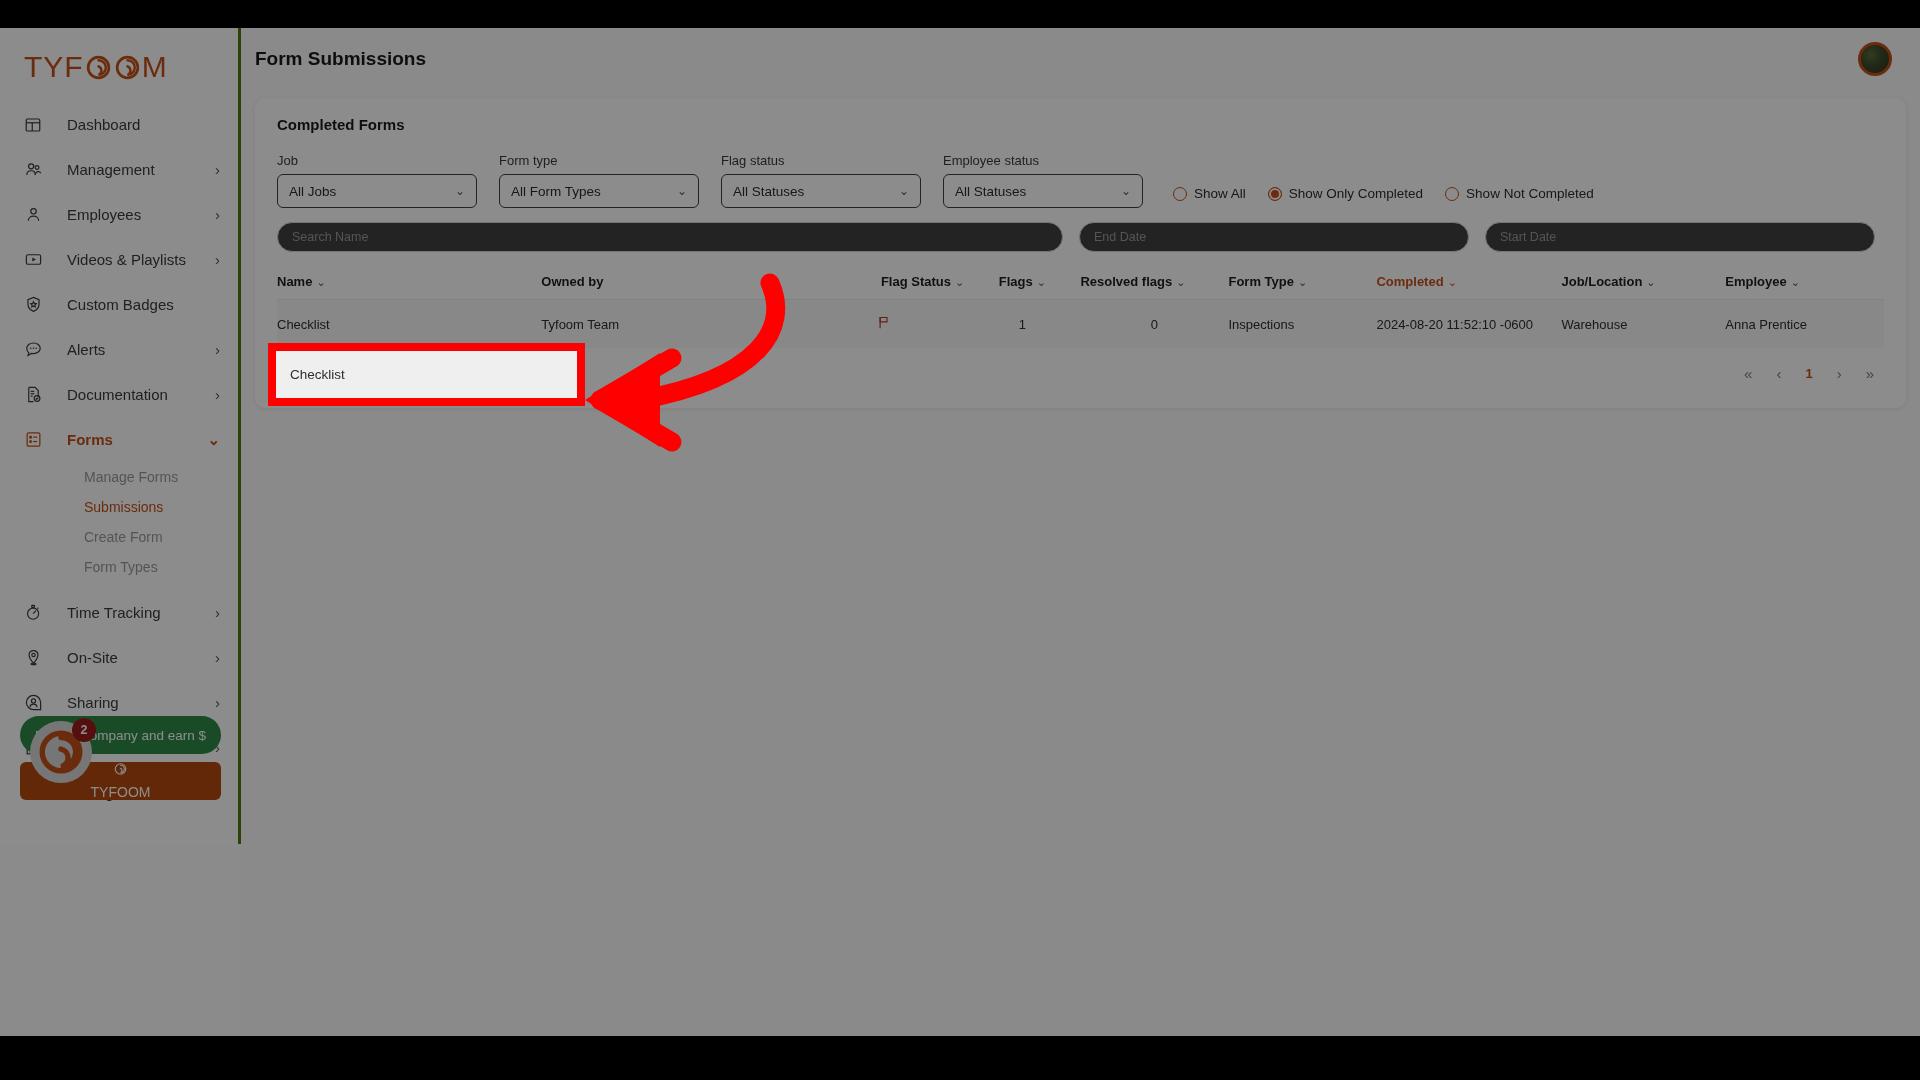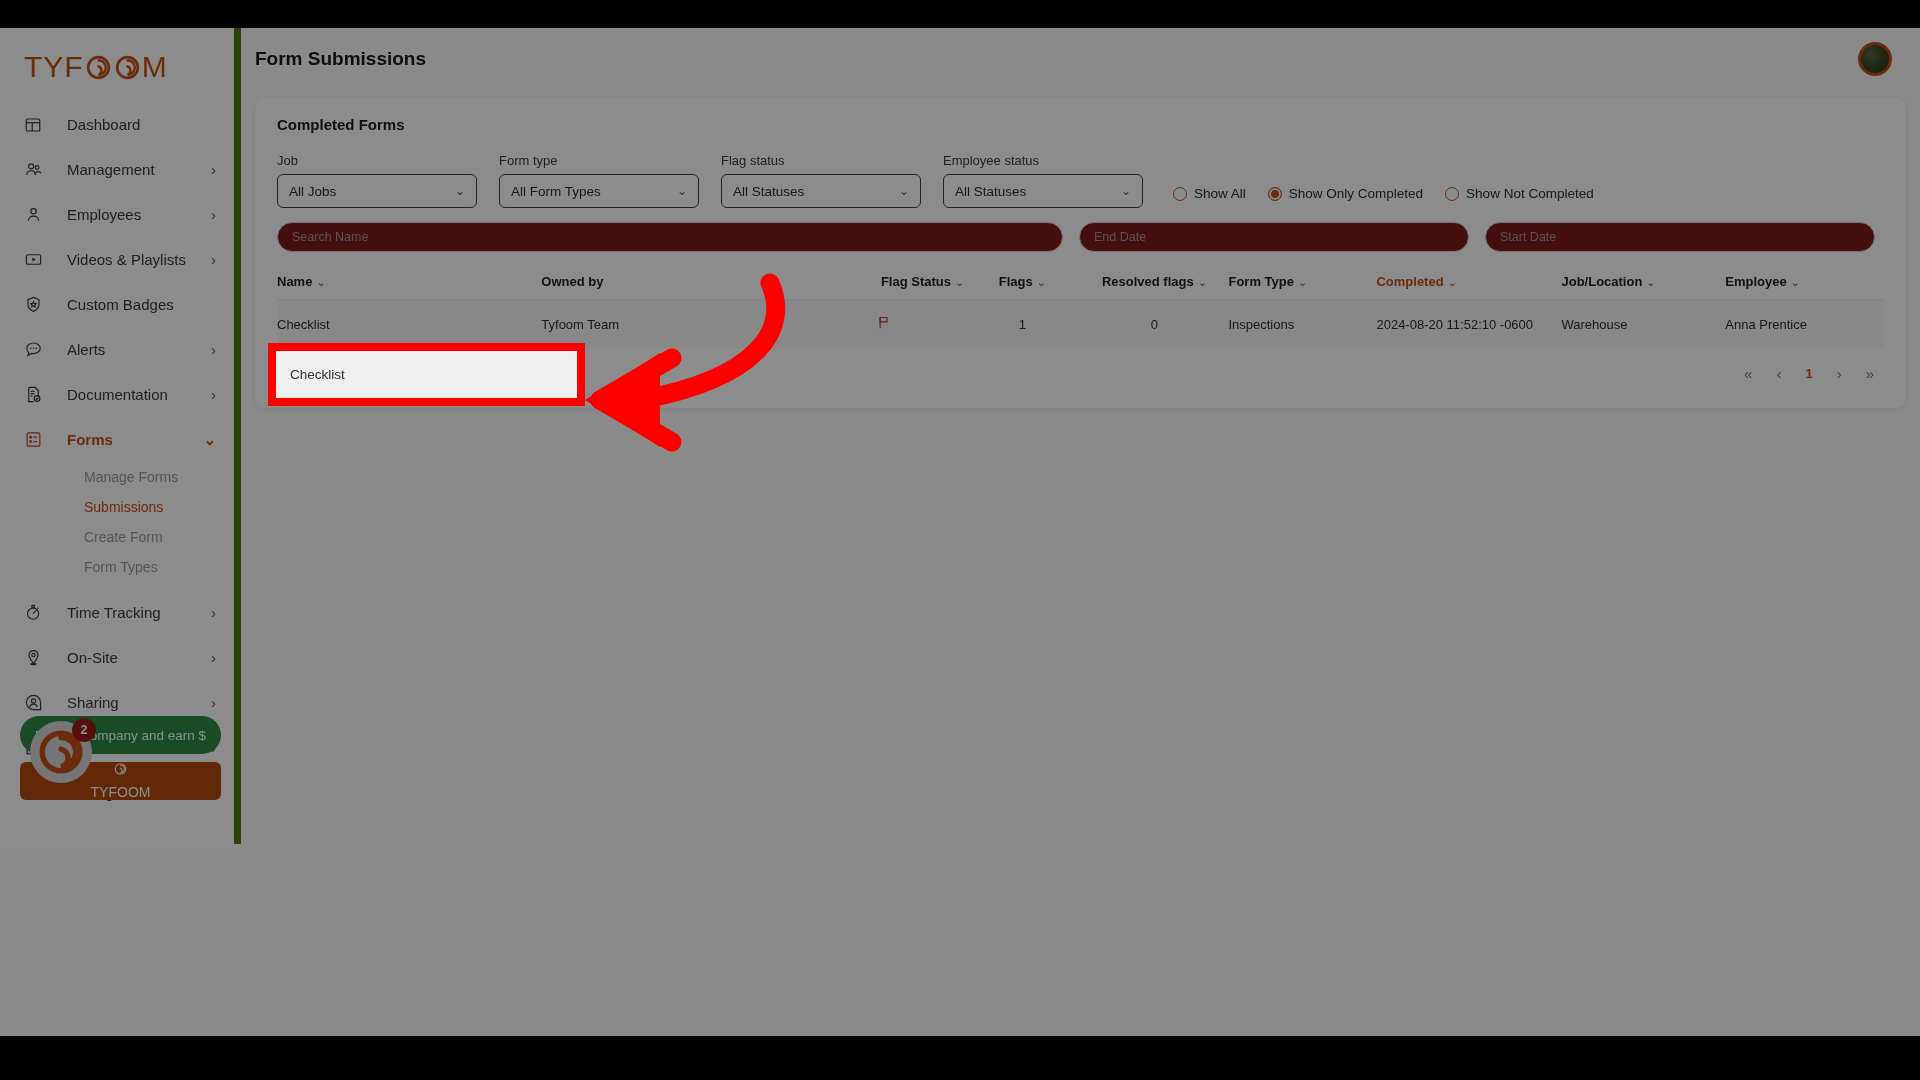--- a/index.html
+++ b/index.html
@@ -23,21 +23,21 @@
     background: rgba(0,0,0,0.45);
     pointer-events: none;
     z-index: 50;
   }
 
   
   #sidebar {
     position: absolute; left: 0; top: 0;
     width: 241px; height: 816px;
     background: #ffffff;
-    border-right: 7px solid #4d7c0f;
+    border-right: 3px solid #4d7c0f;
   }
   .logo {
     margin: 22px 0 18px 24px;
     font-size: 30px;
     font-weight: 400;
     letter-spacing: 1px;
     color: #C4511B;
     display: flex; align-items: center;
   }
   .logo-text { font-family: "Liberation Sans", sans-serif; font-weight:400; }
@@ -156,21 +156,21 @@
     width:14px;height:14px;border-radius:50%;
     border:1.6px solid #C4511B; background:#fff;
     display:inline-block;
   }
   .radio.checked .dot { background:#C4511B; box-shadow: inset 0 0 0 2px #fff; }
 
   .search-row { display:flex; gap: 16px; margin-top: 14px; }
   .inp {
     height: 30px; border: 1px solid #d6d6d6; border-radius: 16px;
     padding: 0 14px; font-size: 12.5px; color:#9b9b9b;
-    display:flex; align-items:center; background:#7f1d1d;
+    display:flex; align-items:center; background:#404040;
   }
   #search-name { flex: 0 0 786px; }
   #start-date { flex: 0 0 390px; }
   #end-date { flex: 0 0 390px; }
 
   
   table { width: 100%; border-collapse: collapse; margin-top: 16px; table-layout: fixed; }
   th {
     text-align: left; font-size: 13px; color: #1f1f1f;
     font-weight: bold; padding: 6px 0 10px 0;
@@ -513,21 +513,21 @@
           <col style="width:175px">
             <col style="width:155px">
             <col style="width:150px">
         </colgroup>
         <thead>
           <tr>
             <th><span>Name</span><span class="sc">⌄</span></th>
             <th><span>Owned by</span></th>
             <th style="text-align:right"><span>Flag Status</span><span class="sc">⌄</span></th>
             <th style="text-align:center"><span>Flags</span><span class="sc">⌄</span></th>
-            <th style="text-align:center"><span>Resolved flags</span><span class="sc">⌄</span></th>
+            <th style=""><span>Resolved flags</span><span class="sc">⌄</span></th>
             <th><span>Form Type</span><span class="sc">⌄</span></th>
             <th class="sorted"><span>Completed</span><span class="sc">⌄</span></th>
             <th><span>Job/Location</span><span class="sc">⌄</span></th>
             <th><span>Employee</span><span class="sc">⌄</span></th>
           </tr>
         </thead>
         <tbody>
           <tr>
             <td>Checklist</td>
             <td>Tyfoom Team</td>

